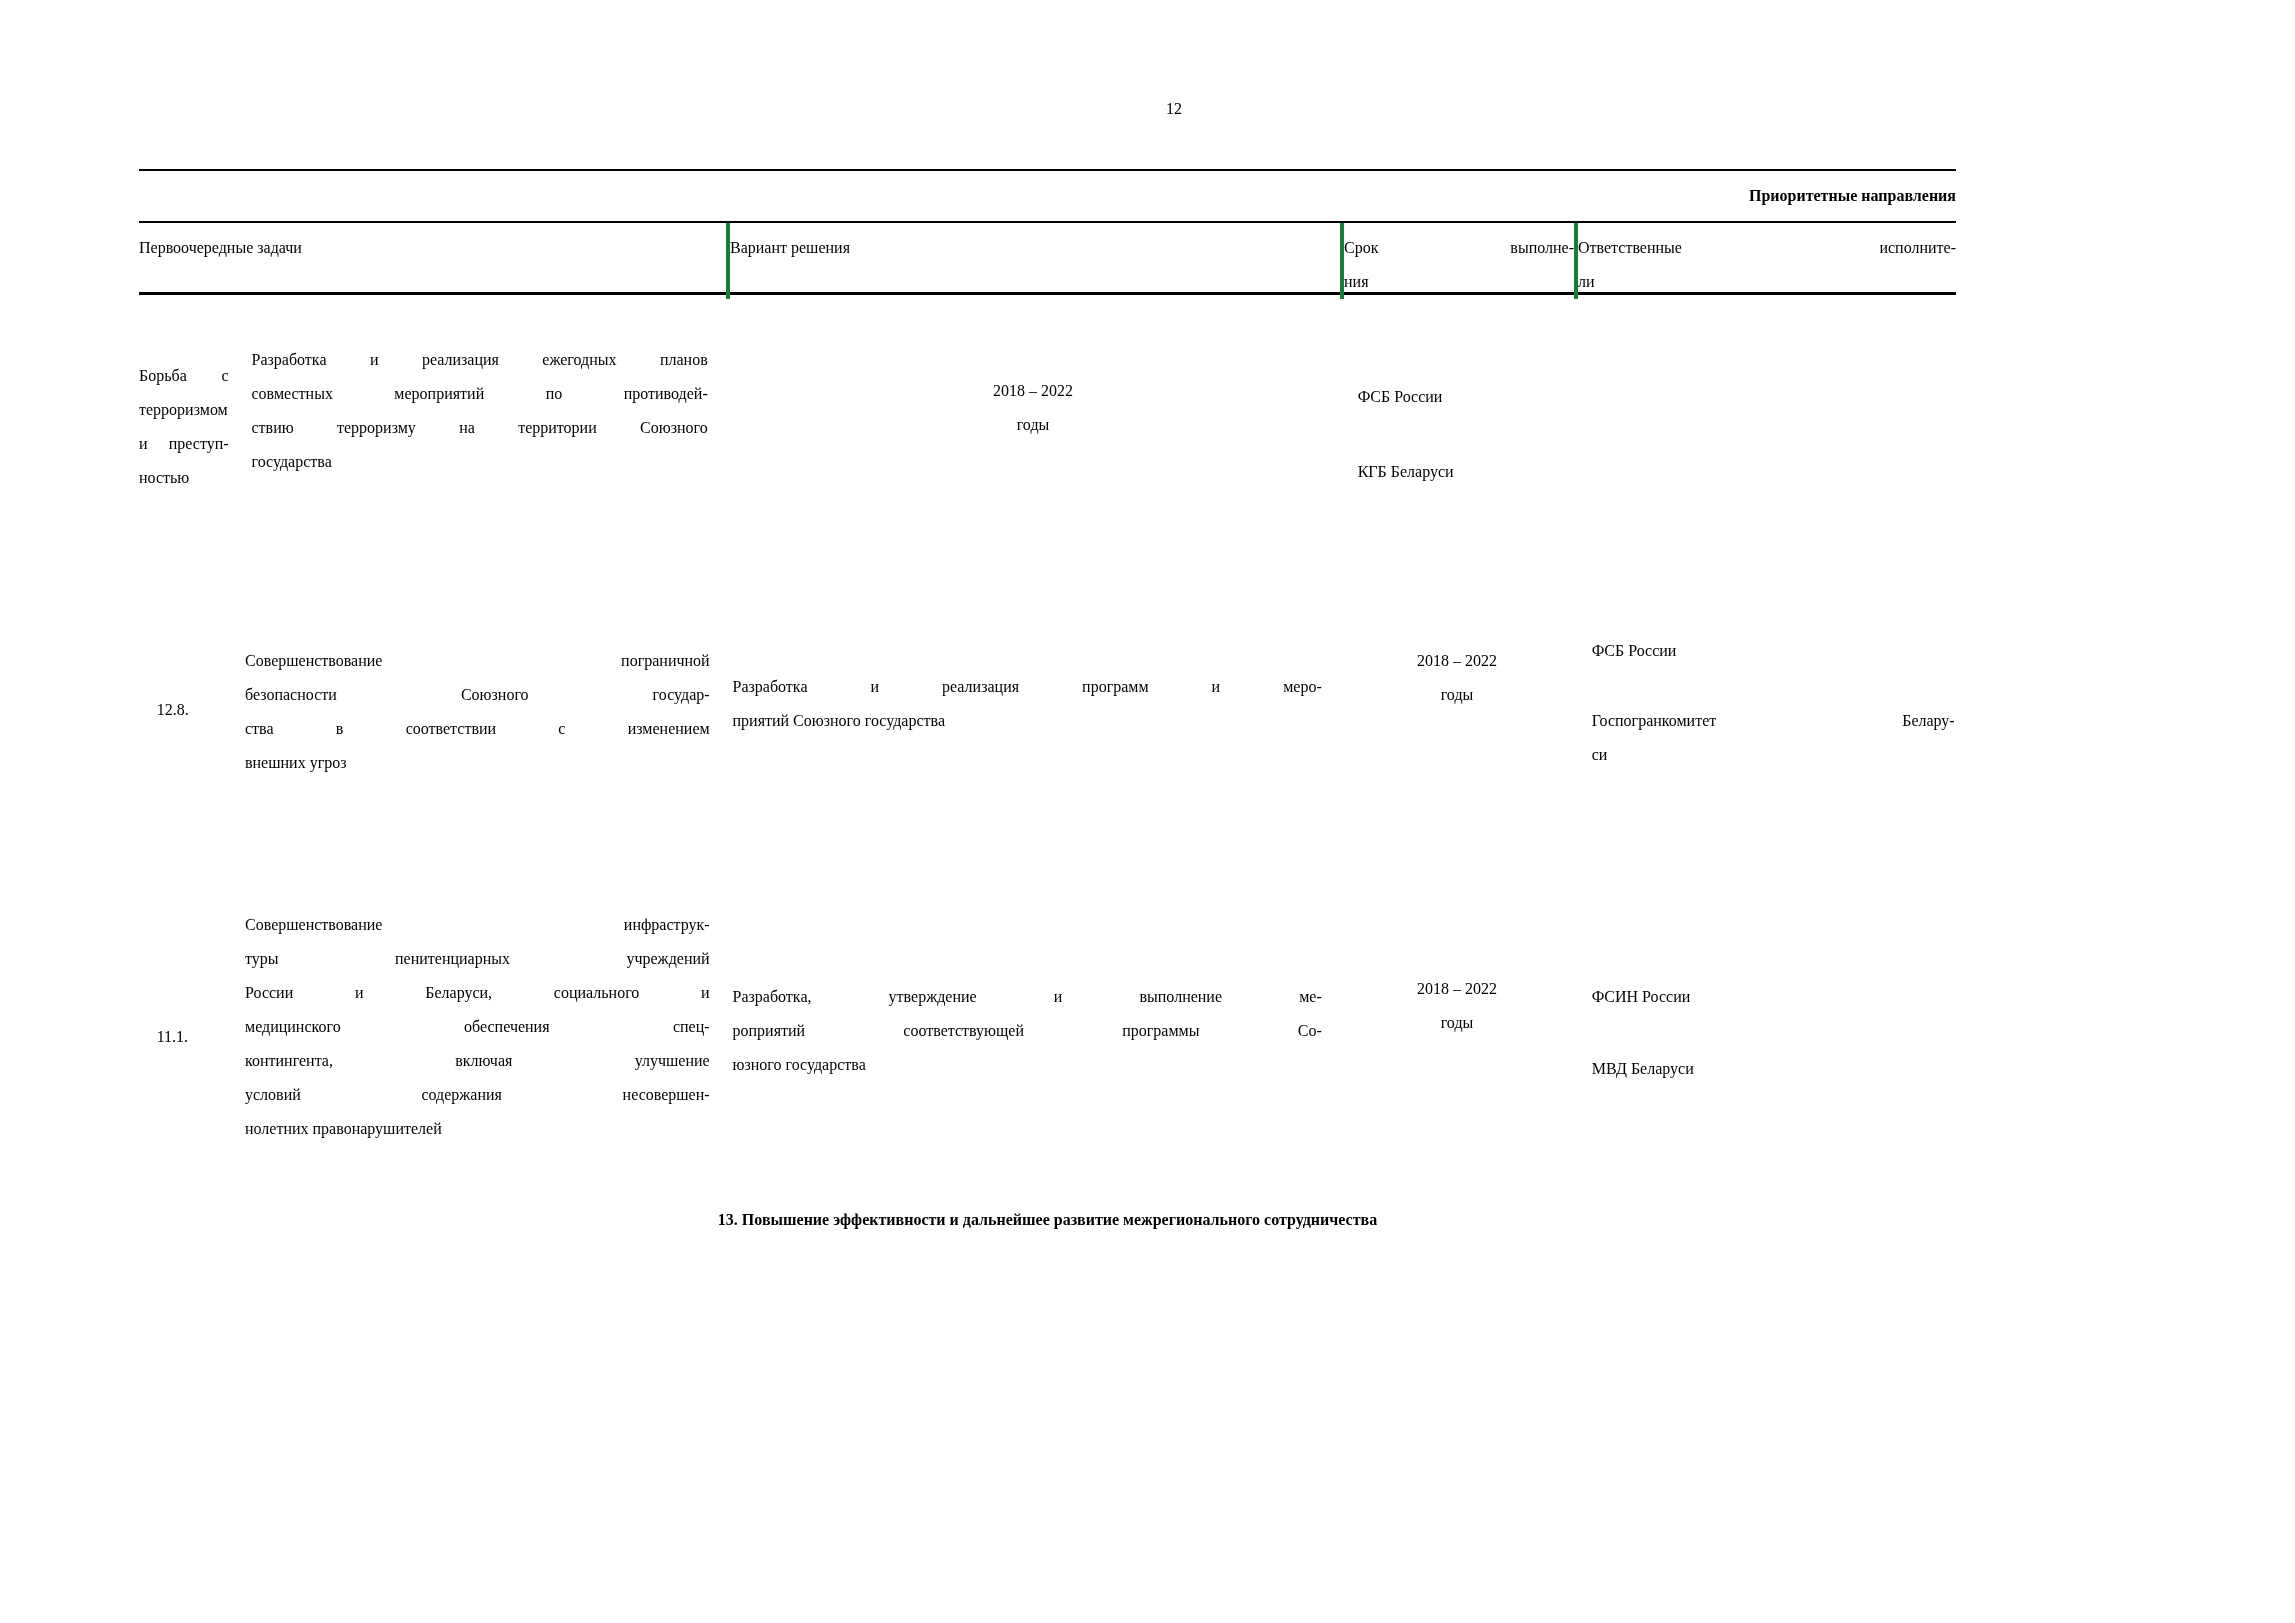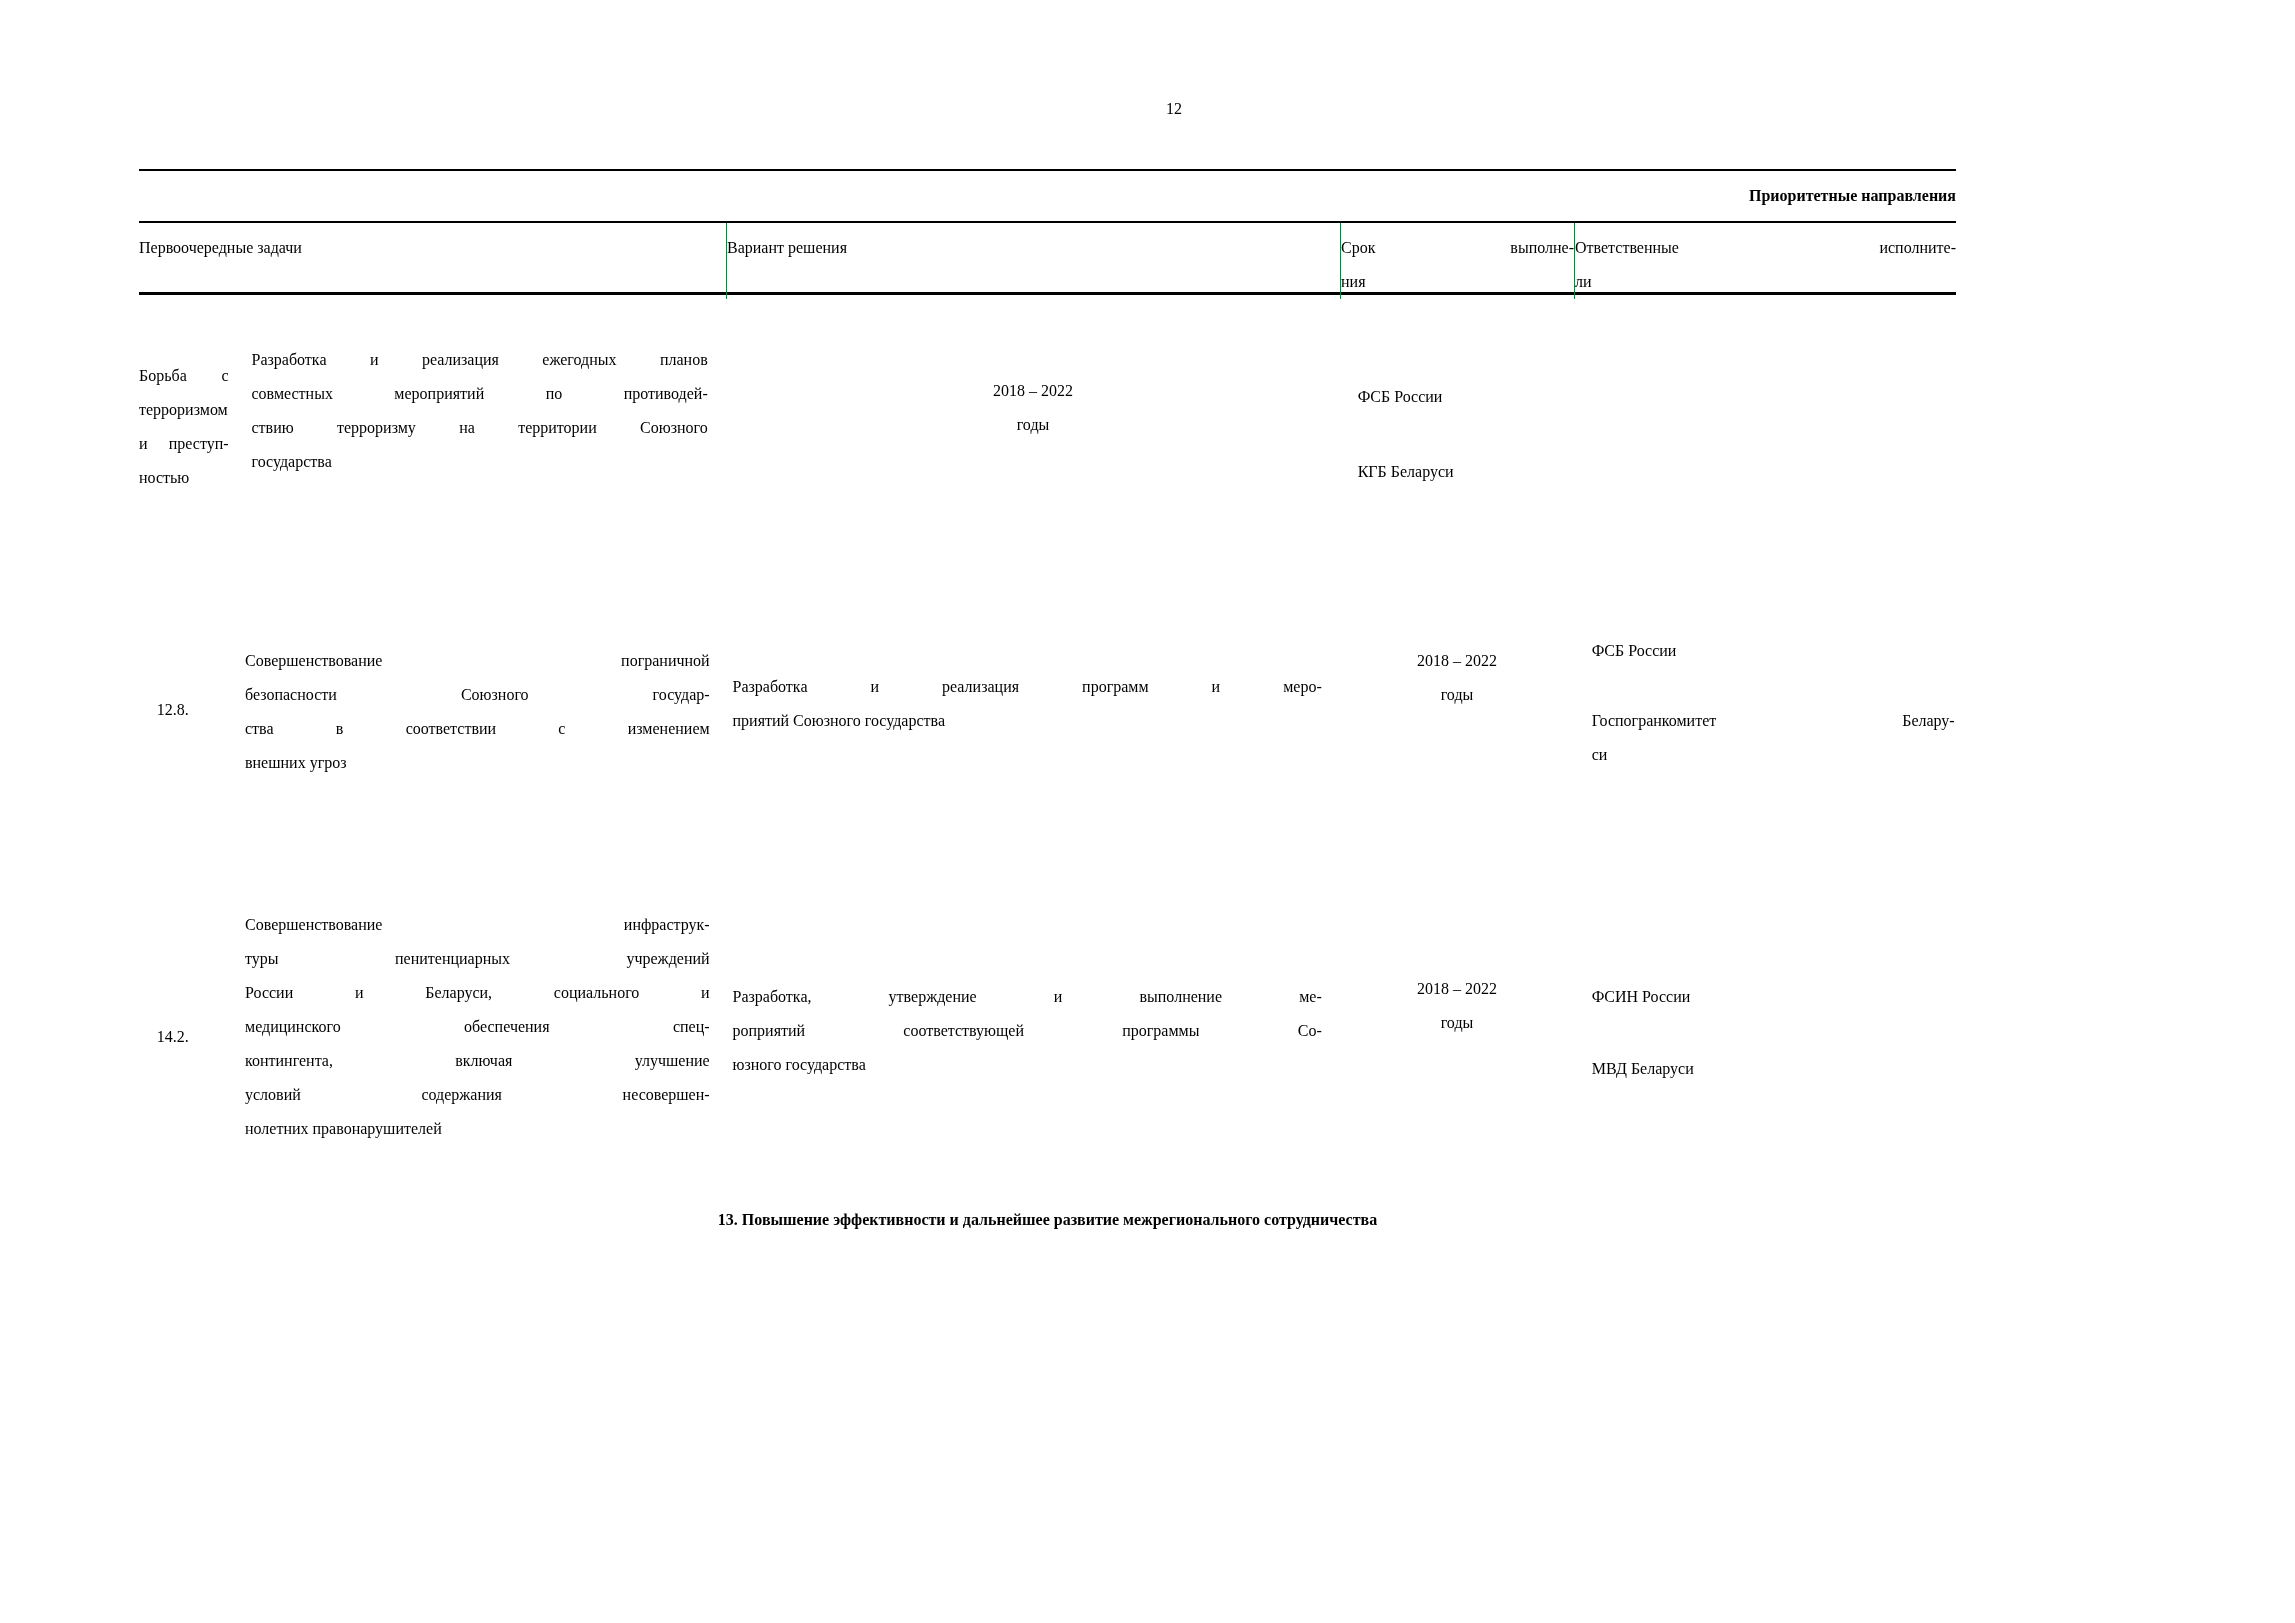--- a/index.html
+++ b/index.html
@@ -40,21 +40,21 @@
     display: grid;
     grid-template-columns: 587px 614px 234px 382px;
     height: 72px;
     border-bottom: 3.3px solid #000;
   }
   .header-cell {
     box-sizing: border-box;
     text-align: center;
     padding-top: 7.9px;
   }
-  .header-cell + .header-cell { border-left: 1px solid #15803d; }
+  .header-cell + .header-cell { border-left: 4px solid #15803d; }
 
   .row {
     display: grid;
     grid-template-columns: 106px 481px 614px 234px 382px;
   }
   .cell { box-sizing: border-box; }
   .c-num  { padding-left: 17.7px; }
   .c-task { padding-right: 16.4px; }
   .c-solution { padding-left: 6.5px; padding-right: 18.3px; }
   .c-term { text-align: center; }
@@ -178,21 +178,21 @@
             </div>
             <div class="para">
               <div class="jline">Госпогранкомитет Белару-</div>
               <div class="jline last">си</div>
             </div>
           </div>
   </div>
 
   <div class="row row-3">
     <div class="cell c-num">
-            <div class="para">14.2.</div>
+            <div class="para">11.1.</div>
           </div>
     <div class="cell c-task">
             <div class="jline">Совершенствование инфраструк-</div>
             <div class="jline">туры пенитенциарных учреждений</div>
             <div class="jline">России и Беларуси, социального и</div>
             <div class="jline">медицинского обеспечения спец-</div>
             <div class="jline">контингента, включая улучшение</div>
             <div class="jline">условий содержания несовершен-</div>
             <div class="jline last">нолетних правонарушителей</div>
           </div>

